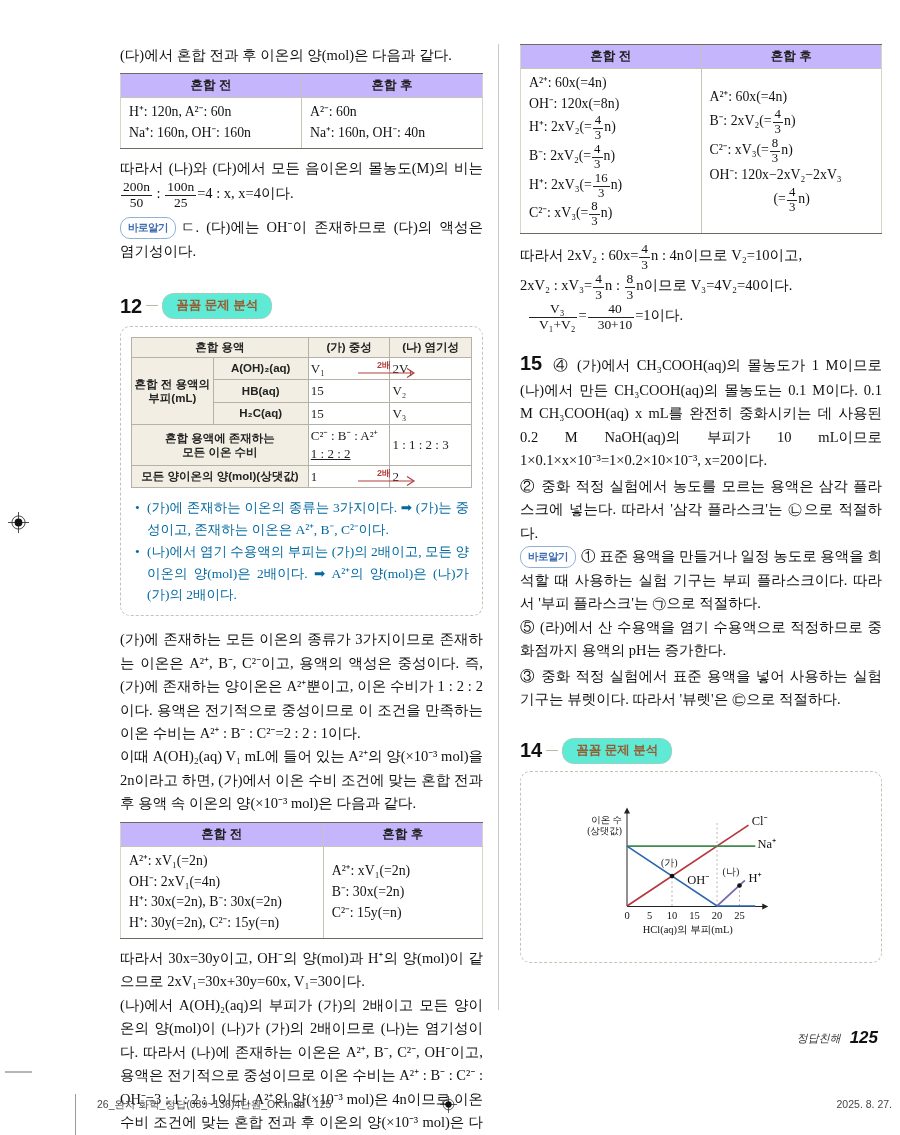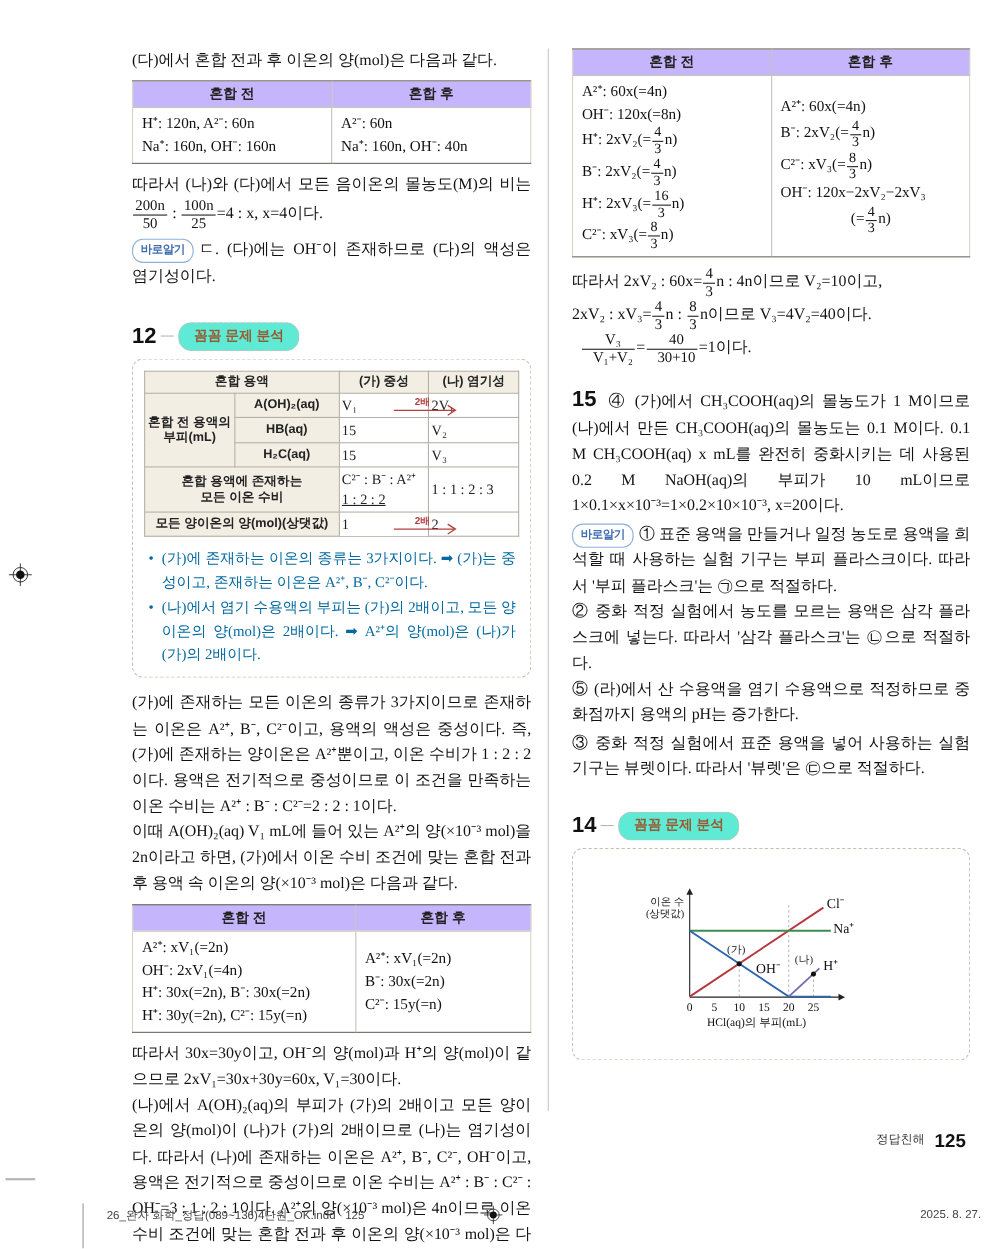--- a/index.html
+++ b/index.html
@@ -53,21 +53,21 @@
 
   .an-bullets{margin:9px 3px 0;padding:0;list-style:none;font-family:"Liberation Serif",serif;
     font-size:13.5px;line-height:1.6;text-align:justify;color:#0369a1;}
   .an-bullets li{padding-left:13px;position:relative;margin-bottom:1px;}
   .an-bullets li::before{content:"\2022";position:absolute;left:1px;}
 
   .chart-wrap{text-align:center;margin:4px 0 6px;}
   .an-text{font-size:13.8px;line-height:1.62;text-align:justify;margin:2px 2px 0;}
 
   
-  .page-footer{position:absolute;right:22px;top:1028px;display:flex;align-items:flex-start;}
+  .page-footer{position:absolute;right:22px;top:1028px;display:flex;align-items:center;font-style:italic;}
   .footer-label{font-family:"Liberation Sans",sans-serif;font-size:11px;color:#333;margin-right:9px;}
   .footer-page{font-family:"Liberation Sans",sans-serif;font-weight:bold;font-size:17px;color:#111;}
   .print-line{position:absolute;left:97px;top:1098px;font-family:"Liberation Sans",sans-serif;font-size:10.5px;color:#444;white-space:pre;}
   .print-date{position:absolute;right:8px;top:1098px;font-family:"Liberation Sans",sans-serif;font-size:10.5px;color:#444;}
   .crop-v{position:absolute;left:75px;top:1094px;width:1px;height:41px;background:#9a9a9a;}
   .crop-h{position:absolute;left:5px;top:1071px;width:27px;height:2px;background:#b5b5b5;}
   .reg-mark{position:absolute;}
   .reg-left{left:8px;top:512px;}
   .reg-bottom{left:440px;top:1096px;}
 
@@ -239,22 +239,22 @@
         </tr>
       </tbody>
     </table>
 
     <p class="bp rich tight">따라서 2xV₂ : 60x=<span class="frac"><span class="fnum">4</span><span class="fden">3</span></span>n : 4n이므로 V₂=10이고,</p>
     <p class="bp rich tight">2xV₂ : xV₃=<span class="frac"><span class="fnum">4</span><span class="fden">3</span></span>n : <span class="frac"><span class="fnum">8</span><span class="fden">3</span></span>n이므로 V₃=4V₂=40이다.</p>
     <p class="bp rich" style="text-indent:8px;"><span class="frac"><span class="fnum">V₃</span><span class="fden">V₁+V₂</span></span>=<span class="frac"><span class="fnum">40</span><span class="fden">30+10</span></span>=1이다.</p>
 
     <p class="bp mt14"><span class="prob-num" style="margin-right:8px;">15</span><span>④ (가)에서 CH₃COOH(aq)의 몰농도가 1 M이므로 (나)에서 만든 CH₃COOH(aq)의 몰농도는 0.1 M이다. 0.1 M CH₃COOH(aq) x mL를 완전히 중화시키는 데 사용된 0.2 M NaOH(aq)의 부피가 10 mL이므로 1×0.1×x×10⁻³=1×0.2×10×10⁻³, x=20이다.</span></p>
 
+    <p class="bp tight">② 중화 적정 실험에서 농도를 모르는 용액은 삼각 플라스크에 넣는다. 따라서 '삼각 플라스크'는 ㉡으로 적절하다.</p>
     <p class="bp tight"><span class="baro-badge">바로알기</span><span>① 표준 용액을 만들거나 일정 농도로 용액을 희석할 때 사용하는 실험 기구는 부피 플라스크이다. 따라서 '부피 플라스크'는 ㉠으로 적절하다.</span></p>
-    <p class="bp tight">② 중화 적정 실험에서 농도를 모르는 용액은 삼각 플라스크에 넣는다. 따라서 '삼각 플라스크'는 ㉡으로 적절하다.</p>
     <p class="bp">⑤ (라)에서 산 수용액을 염기 수용액으로 적정하므로 중화점까지 용액의 pH는 증가한다.</p>
     <p class="bp tight">③ 중화 적정 실험에서 표준 용액을 넣어 사용하는 실험 기구는 뷰렛이다. 따라서 '뷰렛'은 ㉢으로 적절하다.</p>
 
     <div class="prob-head mt26">
       <span class="prob-num">14</span>
       <span class="connector"></span>
       <span class="analysis-badge">꼼꼼 문제 분석</span>
     </div>
 
     <div class="analysis-box">

